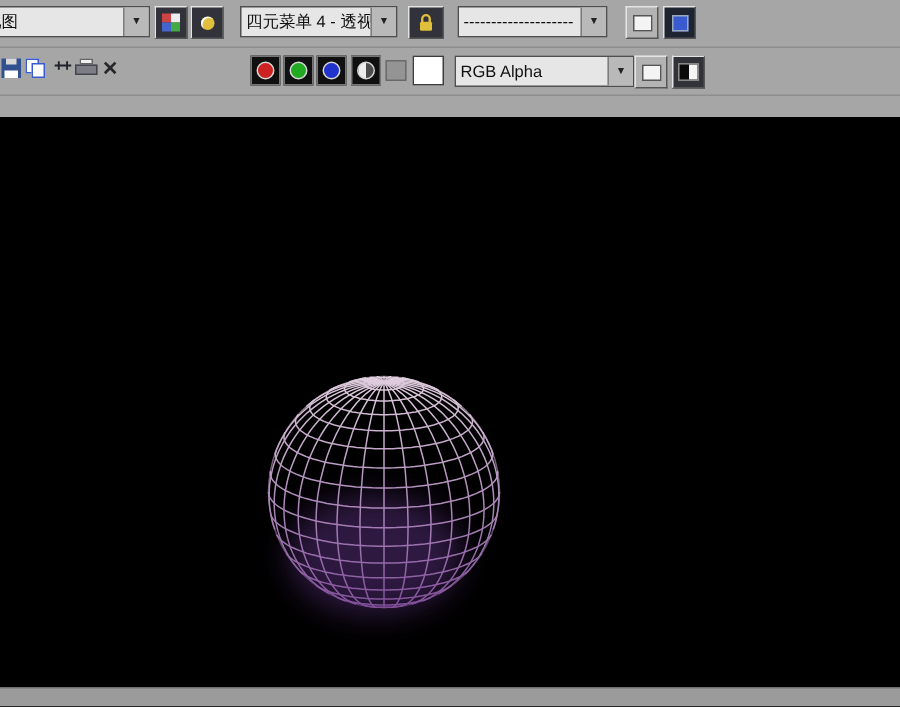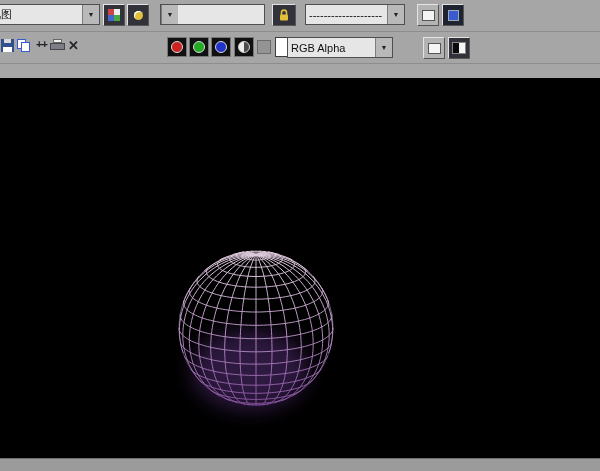--- a/index.html
+++ b/index.html
@@ -91,20 +91,21 @@
           <i style="background:#eeeeee;"></i>
         <i style="background:#4466cc;"></i>
           <i style="background:#44aa44;"></i>
       </span>
     </button>
     <button class="btn dark" style="left:127px;">
       <span class="dotYellow"></span>
     </button>
 
     <div class="combo" style="left:160px;width:105px;">
+      <span class="txt">四元菜单 4 - 透视</span>
       <span class="arr"></span>
     </div>
 
     <button class="btn dark" style="left:272px;width:24px;">
       <svg width="14" height="14" viewBox="0 0 14 14">
         <path d="M4.5 7 V4.6 a2.5 2.5 0 0 1 5 0 V7" fill="none" stroke="#e0bf3a" stroke-width="1.6"></path>
         <rect x="3" y="6.5" width="8" height="6" rx="1" fill="#e0bf3a"></rect>
       </svg>
     </button>
 
@@ -152,21 +153,21 @@
     <button class="chan" style="left:211px;">
       <span class="dot blue"></span>
     </button>
     <button class="chan" style="left:234px;">
       <span class="dot mono"></span>
     </button>
 
     <button class="graysq" style="left:257px;"></button>
     <button class="swatch" style="left:275px;"></button>
 
-    <div class="combo" style="left:287px;width:106px;top:5px;justify-content:center;">
+    <div class="combo" style="left:303px;width:120px;top:5px;justify-content:center;">
       <span class="txt">RGB Alpha</span>
       <span class="arr"></span>
     </div>
 
     <button class="btn" style="left:423px;top:5px;">
       <span class="winicon"><span class="bar"></span></span>
     </button>
     <button class="btn dark" style="left:448px;top:5px;">
       <span class="bwicon"></span>
     </button>

